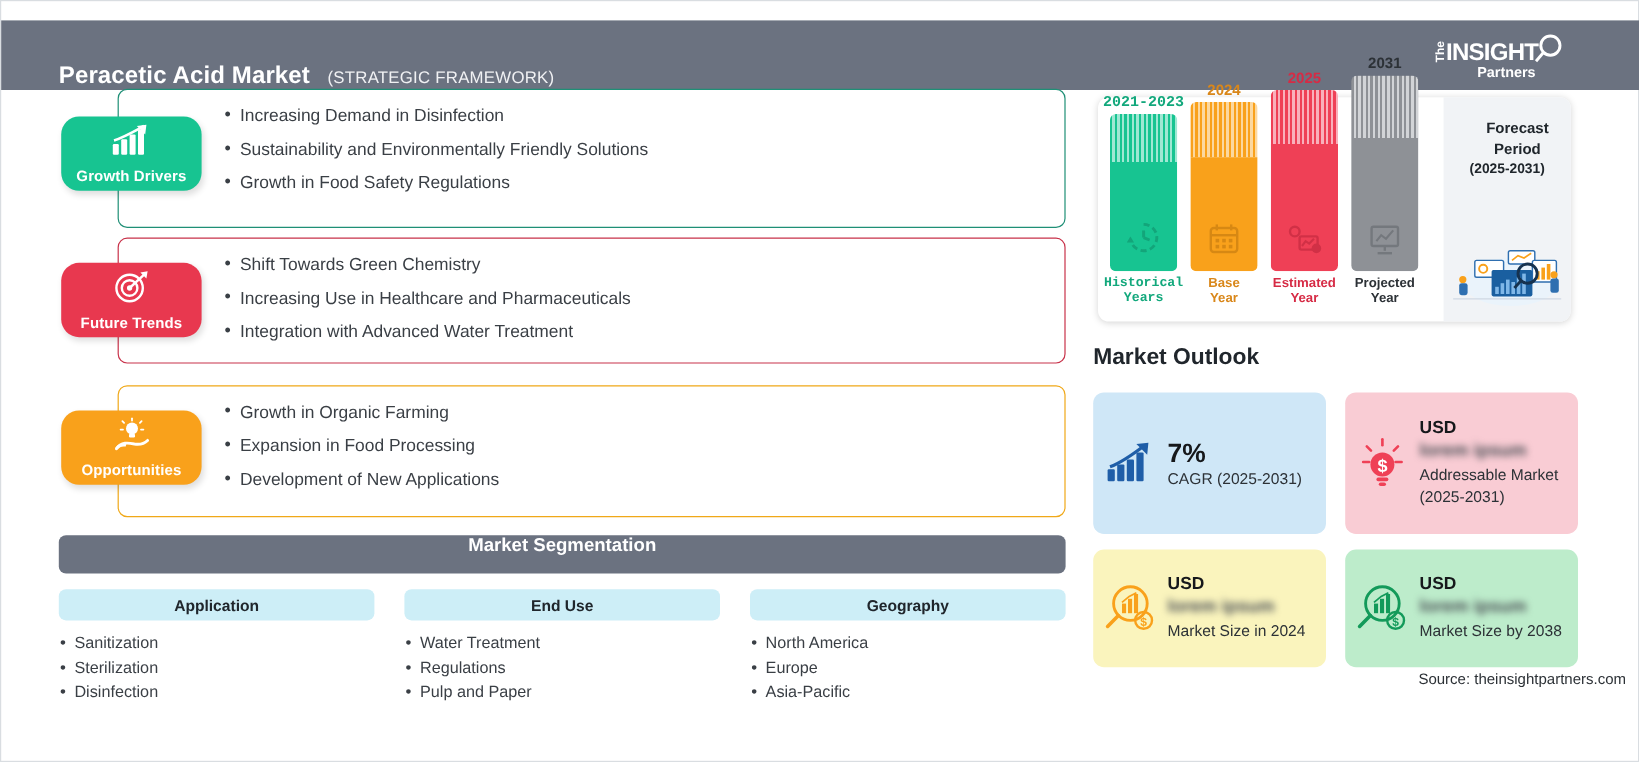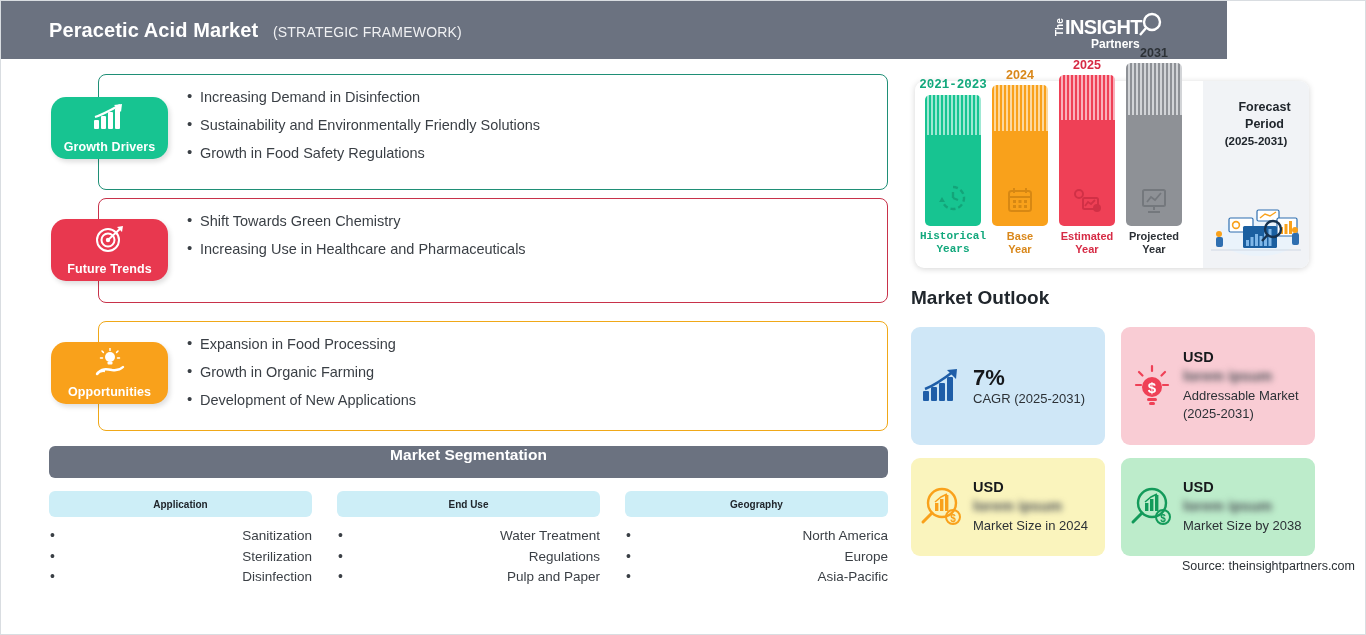--- a/index.html
+++ b/index.html
@@ -11,24 +11,24 @@
   }
   .page {
     position: relative;
     width: 1366px; height: 635px;
     background: #ffffff;
     border: 1px solid #d9dde1;
   }
 
   
   .header {
-    position: absolute; left: 0; top: 0;
-    width: 1226px; height: 58px;
+    position: absolute; left: 0; top: 16px;
+    width: 1366px; height: 58px;
     background: #6b7280;
-    display: flex; align-items: center;
+    display: flex; align-items: flex-end;
   }
   .header-title {
     margin-left: 48px;
     color: #ffffff;
     font-size: 20px; font-weight: bold;
     letter-spacing: .1px;
   }
   .header-sub {
     color: #f0f1f3;
     font-size: 14px; font-weight: normal;
@@ -93,23 +93,23 @@
     color: #ffffff; font-size: 15.5px; font-weight: bold;
   }
   .seg-cols {
     position: absolute; left: 48px; top: 432px;
     width: 839px; display: flex; gap: 25px;
   }
   .seg-col { width: 263px; }
   .seg-title {
     height: 26px; background: #cdeef7; border-radius: 6px;
     display: flex; align-items: center; justify-content: center;
-    color: #20262c; font-size: 10px; font-weight: bold;
-  }
-  .seg-list { margin-top: 9px; text-align: right; }
+    color: #20262c; font-size: 13px; font-weight: bold;
+  }
+  .seg-list { margin-top: 9px; }
   .seg-list li {
     list-style: none; position: relative;
     padding-left: 13px;
     color: #3a3f45; font-size: 13.5px; line-height: 20.5px;
     white-space: nowrap;
   }
   .seg-list li::before {
     content: "\2022"; position: absolute; left: 1px; top: -1px;
     color: #3a3f45; font-size: 14px;
   }
@@ -242,39 +242,40 @@
           <path d="M22 2 L30 1 L29 9 Z" fill="#fff"></path>
         </svg>
       </span>
       <span class="badge-label">Growth Drivers</span>
     </div>
 
     <div class="panel p1">
       <ul class="bullets">
         <li>Shift Towards Green Chemistry</li>
         <li>Increasing Use in Healthcare and Pharmaceuticals</li>
+        <li>Integration with Advanced Water Treatment</li>
       </ul>
     </div>
     <div class="badge b1">
       <span class="bicon">
         <svg width="32" height="28" viewBox="0 0 32 28">
           <circle cx="14" cy="15" r="11" fill="none" stroke="#fff" stroke-width="2"></circle>
           <circle cx="14" cy="15" r="6.5" fill="none" stroke="#fff" stroke-width="2"></circle>
           <circle cx="14" cy="15" r="2.2" fill="#fff"></circle>
           <path d="M14 15 L27 3" stroke="#fff" stroke-width="2"></path>
           <path d="M23 2 L29 1 L28 7 Z" fill="#fff"></path>
         </svg>
       </span>
       <span class="badge-label">Future Trends</span>
     </div>
 
     <div class="panel p2">
       <ul class="bullets">
+        <li>Growth in Organic Farming</li>
         <li>Expansion in Food Processing</li>
-        <li>Growth in Organic Farming</li>
         <li>Development of New Applications</li>
       </ul>
     </div>
     <div class="badge b2">
       <span class="bicon">
         <svg width="34" height="30" viewBox="0 0 34 30">
           <circle cx="17" cy="9" r="5" fill="#fff"></circle>
           <rect x="14.5" y="13.5" width="5" height="3" fill="#fff" rx="1"></rect>
           <g stroke="#fff" stroke-width="1.5" stroke-linecap="round">
             <line x1="17" y1="0.5" x2="17" y2="2.5"></line>

